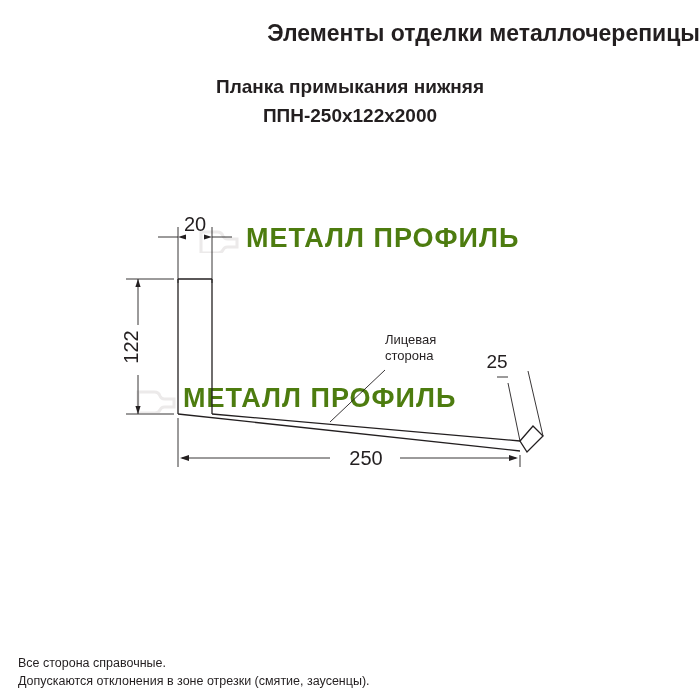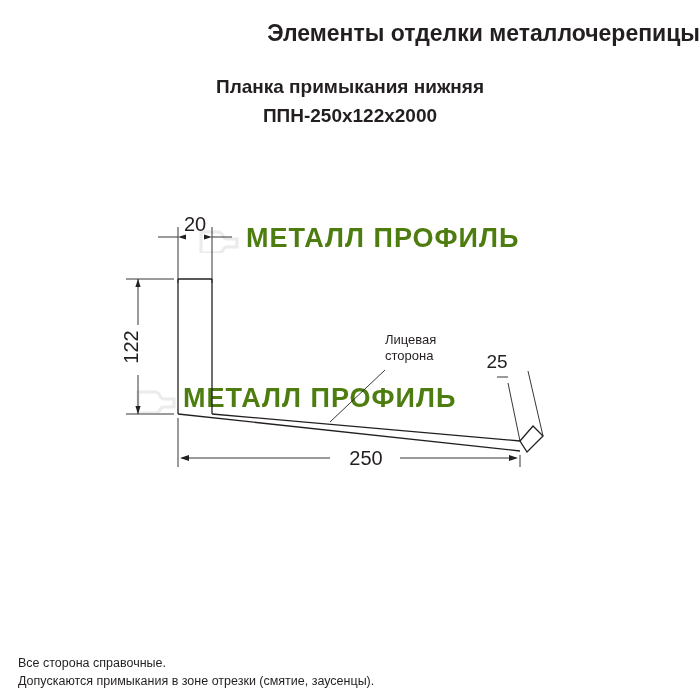--- a/index.html
+++ b/index.html
@@ -180,16 +180,16 @@
         <line x1="330" y1="267" x2="385" y2="215"></line>
       </g>
       <text class="note-text" x="385" y="189">Лицевая</text>
       <text class="note-text" x="385" y="205">сторона</text>
 
     </svg>
   </div>
 
   <div class="footnotes">
     <div>Все сторона справочные.</div>
-    <div>Допускаются примыкания в зоне отрезки (смятие, заусенцы).</div>
+    <div>Допускаются отклонения в зоне отрезки (смятие, заусенцы).</div>
   </div>
 
 </div>
 
 </body></html>

